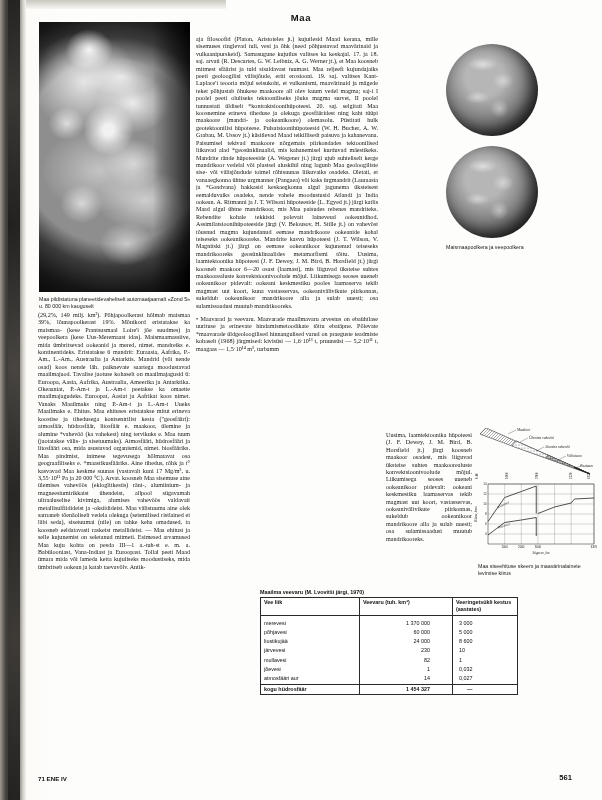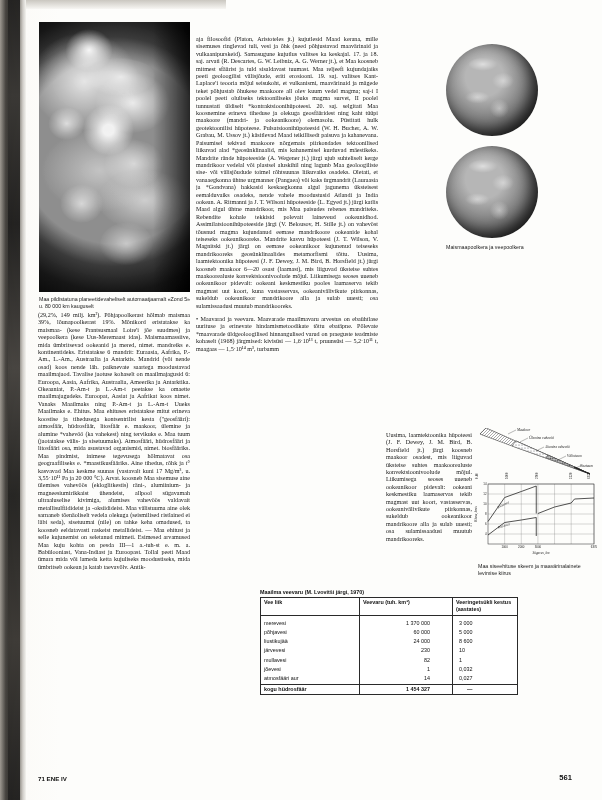--- a/index.html
+++ b/index.html
@@ -152,20 +152,21 @@
   .folio-right{right:30px;font-size:7.6px;}
 </style>
 </head>
 <body>
 
 <div class="page">
 
   <div class="scan-edge"></div>
   <div class="scan-edge-top"></div>
 
+  <div class="running-head">Maa</div>
 
   <div class="photo earth-big"></div>
 
   <div class="cap cap-left">
     <span>Maa pildistatuna planeetidevaheliselt automaatjaamalt «Zond 5» u. 80 000 km kauguselt</span>
   </div>
 
   <div class="col col-left">
     <p>(29,2%, 149 milj. km²). Põhjapoolkerast hõlmab maismaa 39%, lõunapoolkerast 19%. Mõnikord eristatakse ka maismaa- (kese Prantsusmaal Loire'i jõe suudmes) ja veepoolkera (kese Uus-Meremaast idas). Maismaamassiive, mida ümbritsevad ookeanid ja mered, nimet. mandreiks e. kontinentideks. Eristatakse 6 mandrit: Euraasia, Aafrika, P.-Am., L.-Am., Austraalia ja Antarktis. Mandrid (või nende osad) koos nende läh. paiknevate saartega moodustavad maailmajaod. Tavalise jaotuse kohaselt on maailmajagusid 6: Euroopa, Aasia, Aafrika, Austraalia, Ameerika ja Antarktika. Okeaaniat, P.-Am-t ja L.-Am-t peetakse ka omaette maailmajagudeks. Euroopat, Aasiat ja Aafrikat koos nimet. Vanaks Maailmaks ning P.-Am-t ja L.-Am-t Uueks Maailmaks e. Ehitus. Maa ehituses eristatakse mitut erineva koostise ja tihedusega kontsentrilist kesta ("geosfääri): atmosfäär, hüdrosfäär, litosfäär e. maakoor, ülemine ja alumine *vahevöö (ka vahekest) ning tervikuks e. Maa tuum (jaotatakse välis- ja sisetuumaks). Atmosfääri, hüdrosfääri ja litosfääri osa, mida asustavad organismid, nimet. biosfääriks. Maa pindmist, inimese tegevusega hõlmatavat osa geograafiliseks e. *maastikusfääriks. Aine tihedus, rõhk ja t° kasvavad Maa keskme suunas (vastavalt kuni 17 Mg/m³, u. 3,55·10¹¹ Pa ja 20 000 °C). Arvat. koosneb Maa sisemuse aine ülemises vahevöös (ekloglitkestis) räni-, alumiinium- ja magneesiumirikkaist ühendeist, allpool sügavamah ultraaluselise kivimiga, alumises vahevöös valdavait metallisulfiidideist ja -oksiidideist. Maa välistuuma aine olek sarnaneb tõenäoliselt vedela olekuga (seismilised ristlained ei läbi seda), sisetuumai (nile) on tahke keha omadused, ta koosneb eeldatavasti raskeist metallideist. — Maa ehitust ja selle kujunemist on seletanud mitmeti. Esimesed arvamused Maa kuju kohta on pesda III—1 a.-tuh-st e. m. a. Babülooniast, Vana-Indiast ja Euroopast. Tollal peeti Maad ümara mida või lameda ketta kujuliseks moodustiseks, mida ümbritseb ookean ja katab taevavõlv. Antik-</p>
   </div>

